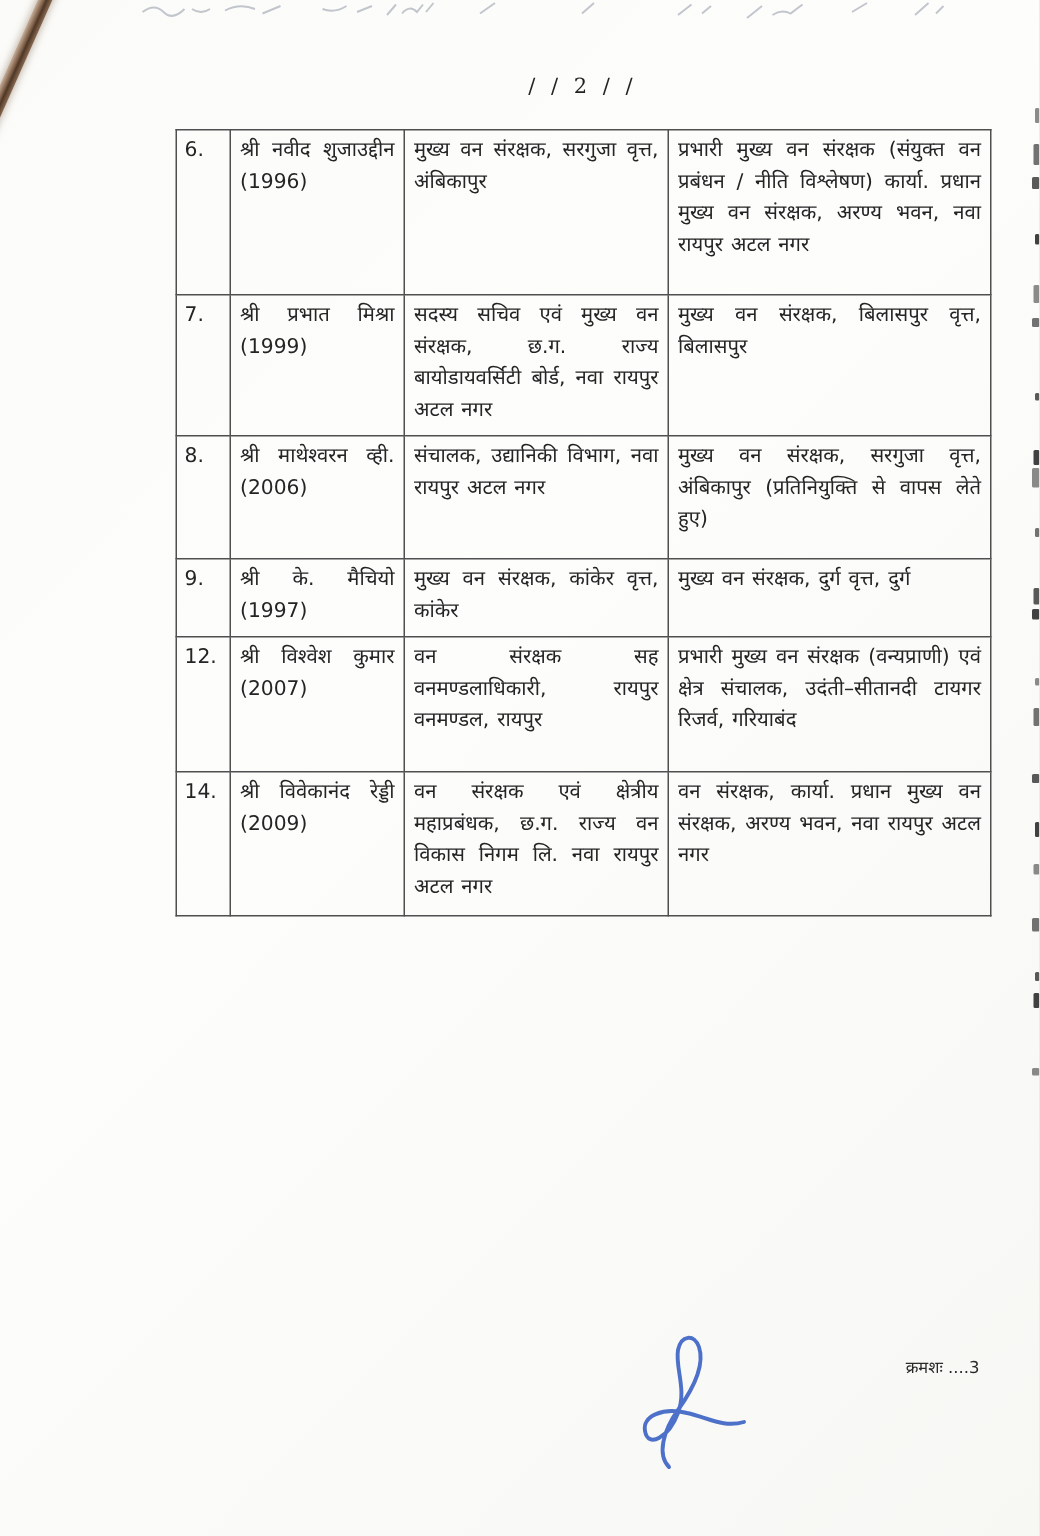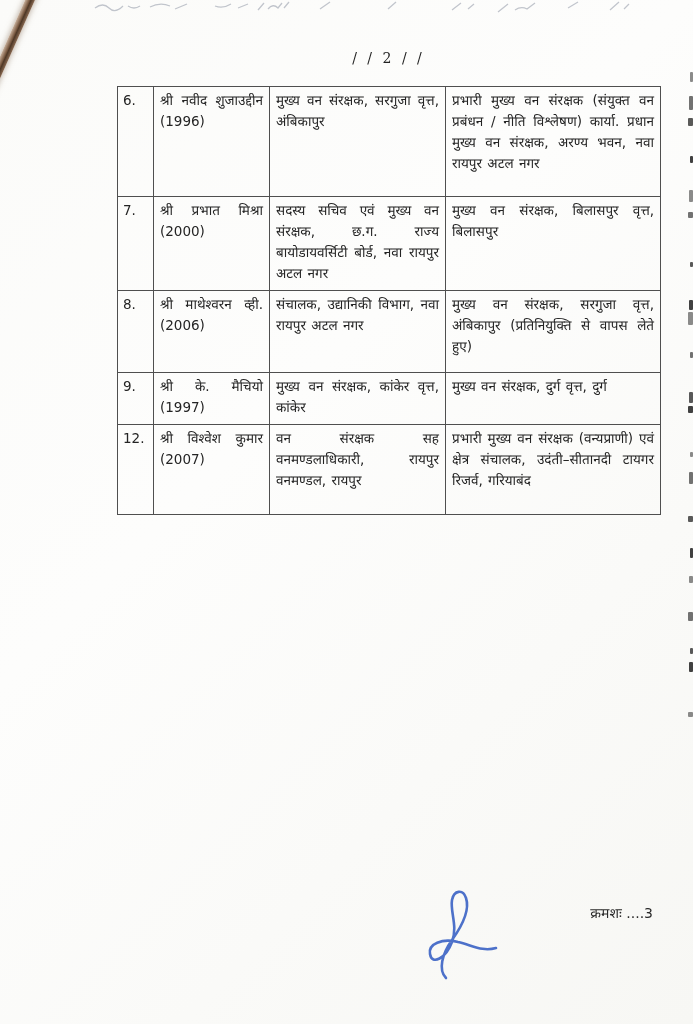--- a/index.html
+++ b/index.html
@@ -45,21 +45,21 @@
     text-align:justify;
     word-spacing:1px;
     color:#242424;
   }
   table.officers td.serial{text-align:left;padding-left:5px;}
   tr.r0{height:110px}tr.r1{height:94px}tr.r2{height:82px}
   tr.r3{height:52px}tr.r4{height:112px}tr.r5{height:92px}
   tr.r6{height:90px}tr.r7{height:52px}tr.r8{height:96px}
   .footer-note{
     position:absolute;right:40px;top:903px;
-    font-size:14px;color:#2a2a2a;
+    font-size:11px;color:#2a2a2a;
   }
   .signature{position:absolute;left:408px;top:882px;}
   
   .edge-marks{position:absolute;right:0;top:0;width:8px;height:1024px;}
   .edge-marks span{position:absolute;right:0;display:block;background:#2e2e2e;border-radius:1px;}
 </style>
 </head>
 <body>
 
 <div class="page">
@@ -92,41 +92,47 @@
     </colgroup>
     <tbody>
         <tr class="r0">
       <td class="serial">6.</td>
       <td>श्री नवीद शुजाउद्दीन (1996)</td>
       <td>मुख्य वन संरक्षक, सरगुजा वृत्त, अंबिकापुर</td>
       <td>प्रभारी मुख्य वन संरक्षक (संयुक्त वन प्रबंधन / नीति विश्लेषण) कार्या. प्रधान मुख्य वन संरक्षक, अरण्य भवन, नवा रायपुर अटल नगर</td>
     </tr>
         <tr class="r1">
       <td class="serial">7.</td>
-      <td>श्री प्रभात मिश्रा (2000)</td>
+      <td>श्री प्रभात मिश्रा (1999)</td>
       <td>सदस्य सचिव एवं मुख्य वन संरक्षक, छ.ग. राज्य बायोडायवर्सिटी बोर्ड, नवा रायपुर अटल नगर</td>
       <td>मुख्य वन संरक्षक, बिलासपुर वृत्त, बिलासपुर</td>
     </tr>
         <tr class="r2">
       <td class="serial">8.</td>
       <td>श्री माथेश्वरन व्ही. (2006)</td>
       <td>संचालक, उद्यानिकी विभाग, नवा रायपुर अटल नगर</td>
       <td>मुख्य वन संरक्षक, सरगुजा वृत्त, अंबिकापुर (प्रतिनियुक्ति से वापस लेते हुए)</td>
     </tr>
         <tr class="r3">
       <td class="serial">9.</td>
       <td>श्री के. मैचियो (1997)</td>
       <td>मुख्य वन संरक्षक, कांकेर वृत्त, कांकेर</td>
       <td>मुख्य वन संरक्षक, दुर्ग वृत्त, दुर्ग</td>
     </tr>
         <tr class="r6">
       <td class="serial">12.</td>
       <td>श्री विश्वेश कुमार (2007)</td>
       <td>वन संरक्षक सह वनमण्डलाधिकारी, रायपुर वनमण्डल, रायपुर</td>
       <td>प्रभारी मुख्य वन संरक्षक (वन्यप्राणी) एवं क्षेत्र संचालक, उदंती–सीतानदी टायगर रिजर्व, गरियाबंद</td>
+    </tr>
+        <tr class="r8">
+      <td class="serial">14.</td>
+      <td>श्री विवेकानंद रेड्डी (2009)</td>
+      <td>वन संरक्षक एवं क्षेत्रीय महाप्रबंधक, छ.ग. राज्य वन विकास निगम लि. नवा रायपुर अटल नगर</td>
+      <td>वन संरक्षक, कार्या. प्रधान मुख्य वन संरक्षक, अरण्य भवन, नवा रायपुर अटल नगर</td>
     </tr>
       </tbody>
   </table>
 
   <svg class="signature" width="120" height="110" viewBox="0 0 120 110">
     <path d="M38,96 C30,88 34,72 44,58 C54,44 62,28 58,16 C55,7 46,8 44,18 C42,30 50,44 44,60 C38,76 24,84 22,72 C20,62 34,56 50,60 C64,63 74,70 88,66" fill="none" stroke="#3a62c4" stroke-width="2.6" stroke-linecap="round" opacity="0.9"></path>
   </svg>
 
   <div class="footer-note">क्रमशः  ....3</div>
 

